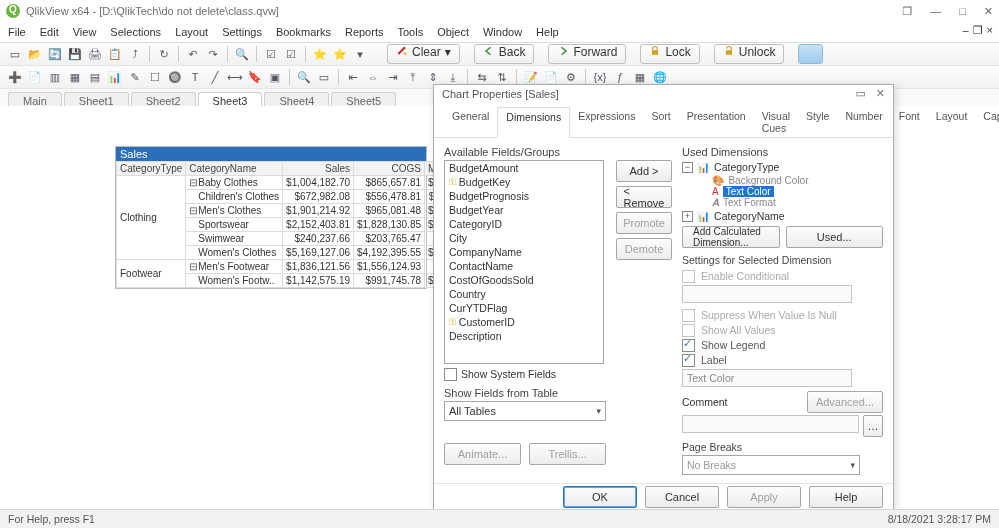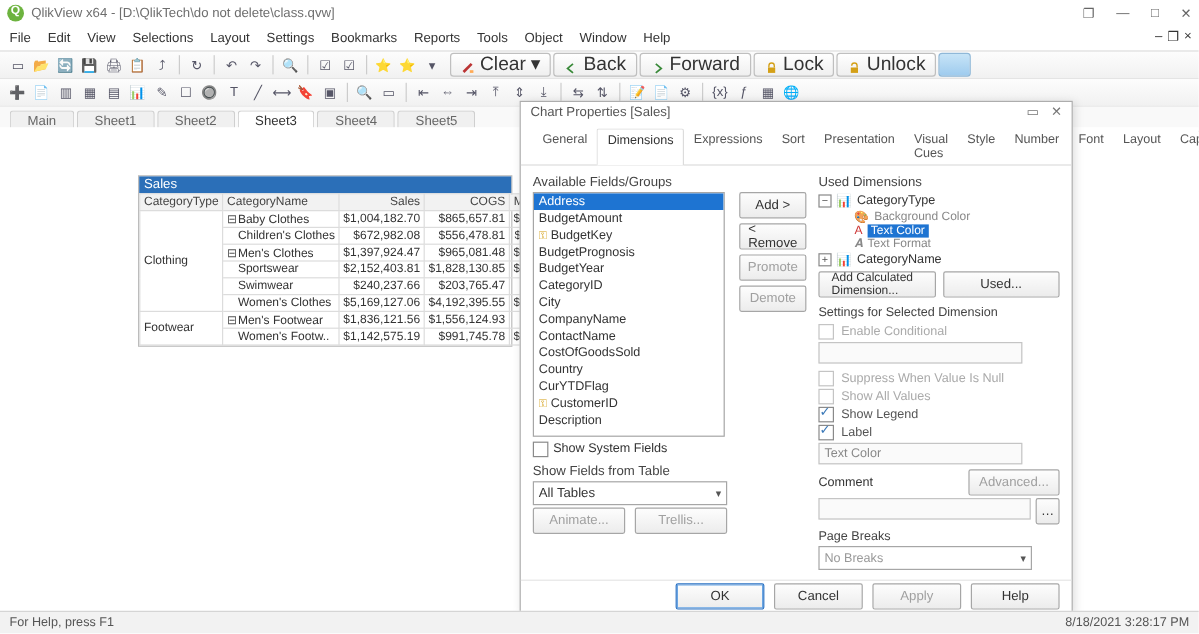--- a/index.html
+++ b/index.html
@@ -62,23 +62,23 @@
   .tbtn {
     width: 18px; height: 18px;
     display:flex; align-items:center; justify-content:center;
     color:#556;
     border-radius:2px;
     font-size:11px;
   }
   .tsep { width:1px; height:16px; background:#ccc; margin:0 3px;}
   .pillbox { display:flex; align-items:center; gap:2px; margin-left:4px;}
   .pill {
-    height:18px; padding:0 8px; display:flex; align-items:flex-end;
+    height:18px; padding:0 8px; display:flex; align-items:flex-start;
     border:1px solid #bfbfbf; background:linear-gradient(#fff,#efefef);
-    border-radius:3px; color:#333; font-size:16px; gap:4px;
+    border-radius:3px; color:#333; font-size:12px; gap:4px;margin-left:12px;
   }
   .pill.iconleft svg{width:12px;height:12px;}
   .pill.chip { background:linear-gradient(#c7e4f7,#9ecbee); border-color:#8fb8d8;}
   
   .sheettabs {
     height: 20px;
     display: flex;
     align-items: flex-end;
     padding-left: 8px;
     gap: 0;
@@ -435,21 +435,21 @@
             <td class="num">$138,5</td>
           </tr>
           <tr>
             <td><span class="expand"></span>Children's Clothes</td>
             <td class="num">$672,982.08</td>
             <td class="num">$556,478.81</td>
             <td class="num">$116,5</td>
           </tr>
           <tr>
             <td><span class="expand">⊟</span>Men's Clothes</td>
-            <td class="num">$1,397,924.47</td>
+            <td class="num">$1,901,214.92</td>
             <td class="num">$965,081.48</td>
             <td class="num">$138,5</td>
           </tr>
           <tr>
             <td><span class="expand"></span>Sportswear</td>
             <td class="num">$2,152,403.81</td>
             <td class="num">$1,828,130.85</td>
             <td class="num">$324,2</td>
           </tr>
           <tr>
@@ -506,23 +506,20 @@
     <span class="dtab">Font</span>
     <span class="dtab">Layout</span>
     <span class="dtab">Caption</span>
   </div>
 
   <div class="dlg-body">
 
     <div class="col" style="width:162px">
       <div class="label">Available Fields/Groups</div>
       <div class="listbox" id="fieldlist">
-          <div class="li selected">
-            <span>Address</span>
-          </div>
           <div class="li">
             <span>BudgetAmount</span>
           </div>
           <div class="li">
             <span class="keyicon">⚿</span>
             <span>BudgetKey</span>
           </div>
           <div class="li">
             <span>BudgetPrognosis</span>
           </div>
@@ -560,21 +557,21 @@
         </div>
       <div class="chkline">
         <span class="cb"></span>
         <span>Show System Fields</span>
       </div>
       <div class="label" style="margin-top:6px">Show Fields from Table</div>
       <div class="combo">
         <span>All Tables</span>
         <span class="arrow">▾</span>
       </div>
-      <div style="display:flex;gap:8px;margin-top:2px">
+      <div style="display:flex;gap:8px;margin-top:22px">
         <span class="smbtn disabled" style="width:64px">Animate...</span>
         <span class="smbtn disabled" style="width:64px">Trellis...</span>
       </div>
     </div>
 
     <div class="midbtns">
       <span class="smbtn">Add   &gt;</span>
       <span class="smbtn">&lt;  Remove</span>
       <span class="smbtn disabled">Promote</span>
       <span class="smbtn disabled">Demote</span>

